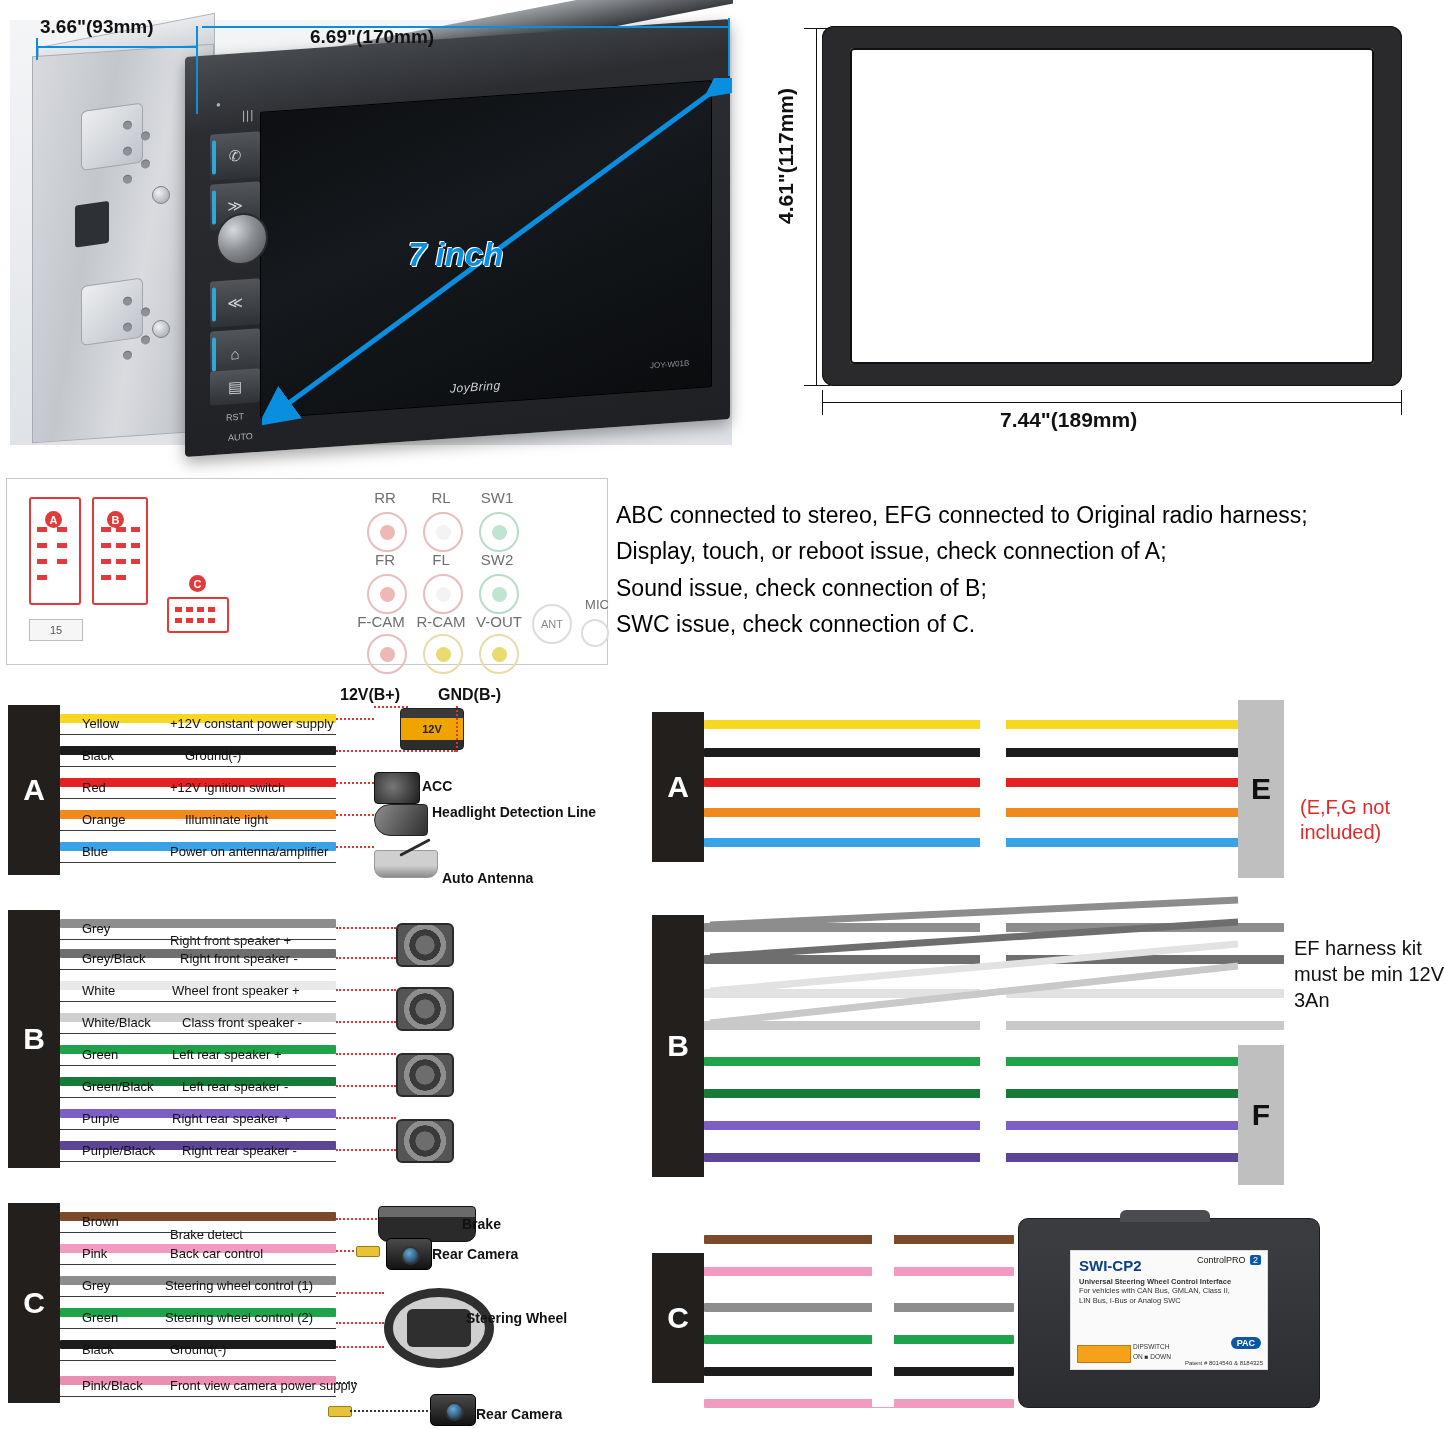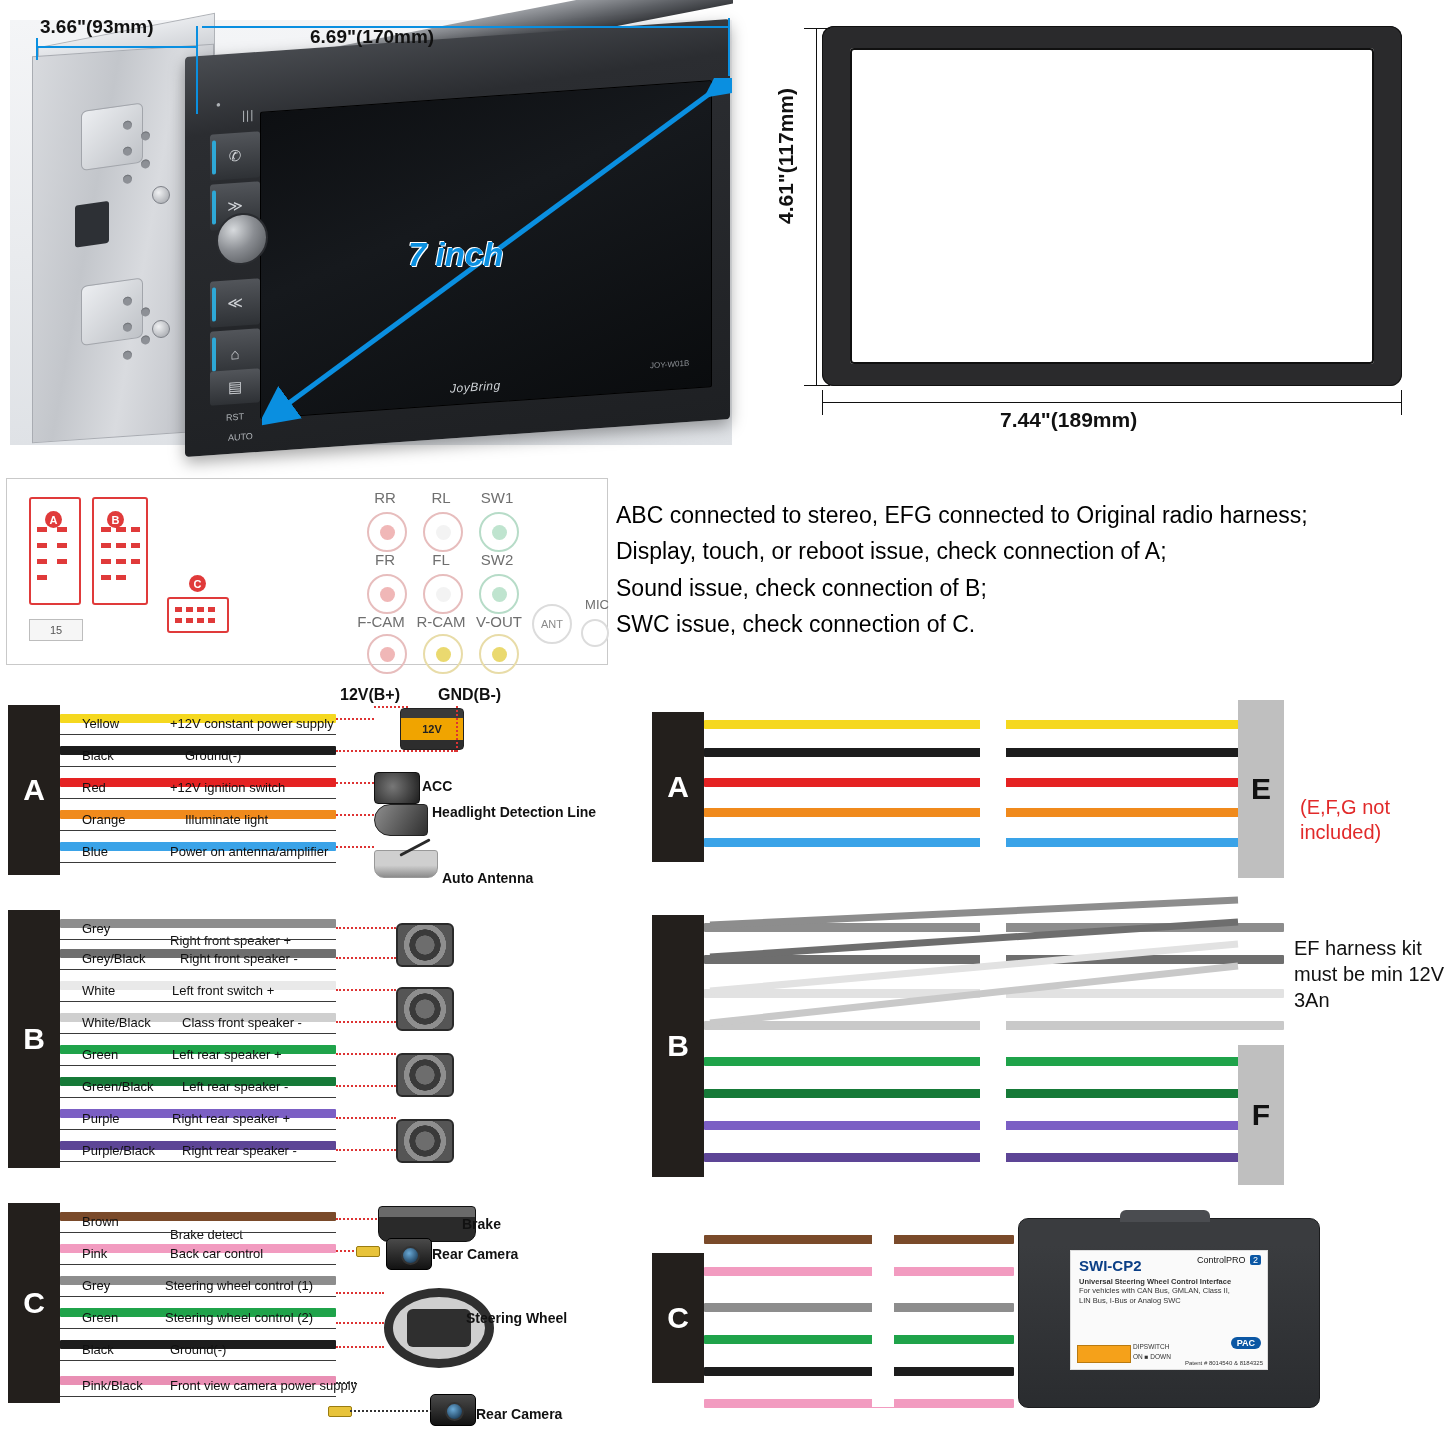--- a/index.html
+++ b/index.html
@@ -576,21 +576,21 @@
   <div class="wire-lbl-r" style="left:170px; top:16px;margin-top:12px;">Right front speaker +</div>
   <div class="hr-thin" style="left:60px; top:34px; width:276px;"></div>
 
   <div class="wire" style="left:60px; top:44px; width:276px; background:#6e6e6e;"></div>
   <div class="wire-lbl-l" style="left:82px; top:46px;">Grey/Black</div>
   <div class="wire-lbl-r" style="left:180px; top:46px;">Right front speaker -</div>
   <div class="hr-thin" style="left:60px; top:64px; width:276px;"></div>
 
   <div class="wire" style="left:60px; top:76px; width:276px; background:#e9e9e9;"></div>
   <div class="wire-lbl-l" style="left:82px; top:78px;text-align:right;">White</div>
-  <div class="wire-lbl-r" style="left:172px; top:78px;">Left front switch +</div>
+  <div class="wire-lbl-r" style="left:172px; top:78px;">Wheel front speaker +</div>
   <div class="hr-thin" style="left:60px; top:96px; width:276px;"></div>
 
   <div class="wire" style="left:60px; top:108px; width:276px; background:#cfcfcf;"></div>
   <div class="wire-lbl-l" style="left:82px; top:110px;">White/Black</div>
   <div class="wire-lbl-r" style="left:182px; top:110px;">Class front speaker -</div>
   <div class="hr-thin" style="left:60px; top:128px; width:276px;"></div>
 
   <div class="wire" style="left:60px; top:140px; width:276px; background:#1fa34a;"></div>
   <div class="wire-lbl-l" style="left:82px; top:142px;">Green</div>
   <div class="wire-lbl-r" style="left:172px; top:142px;">Left rear speaker +</div>

